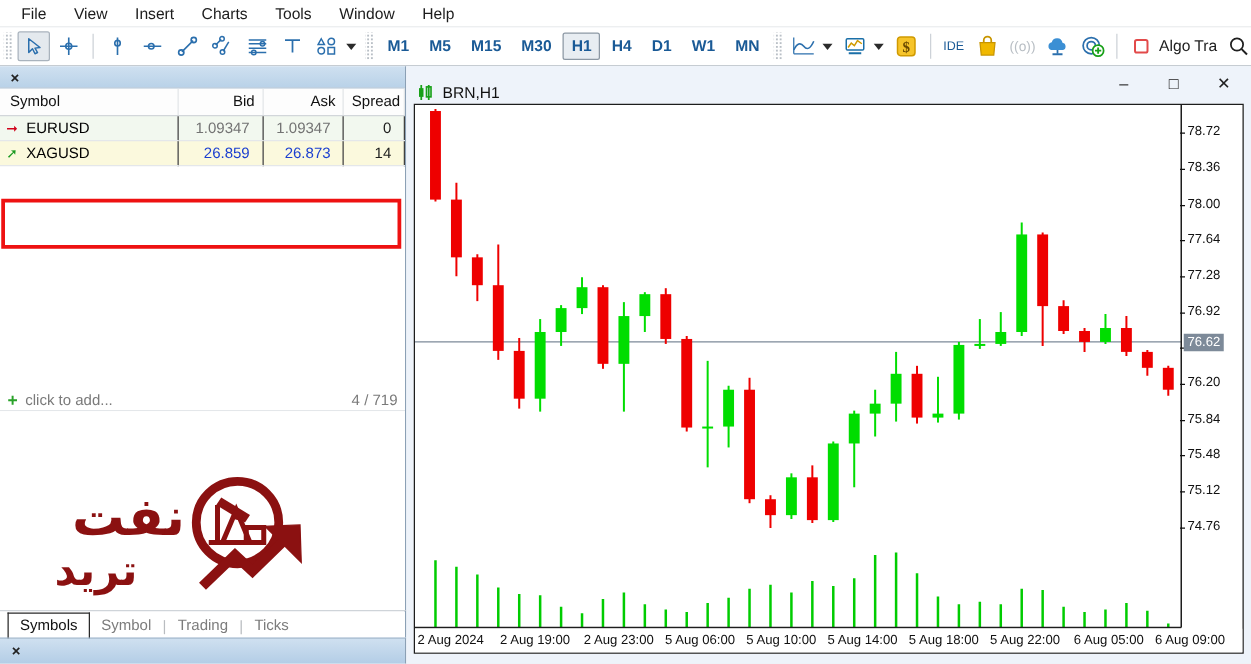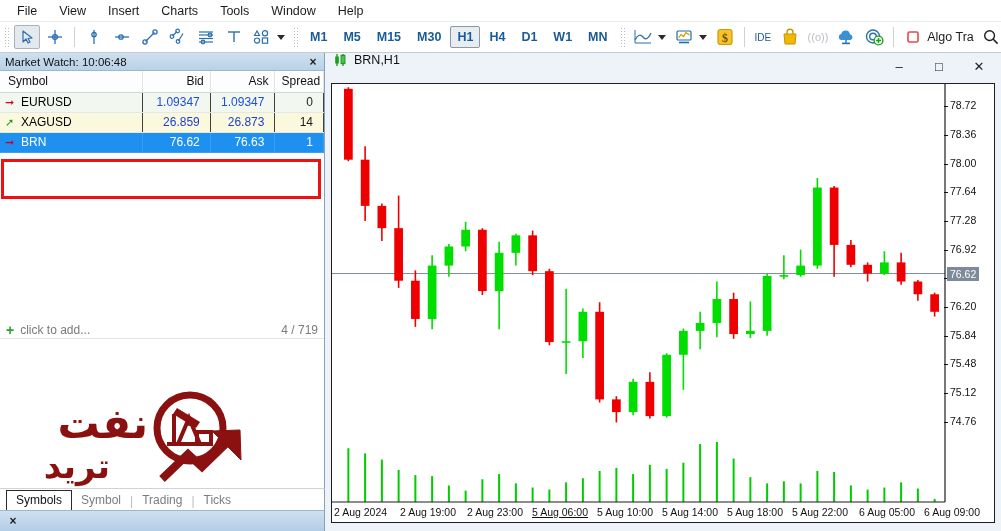--- a/index.html
+++ b/index.html
@@ -115,21 +115,21 @@
   .arrow-dn, .arrow-up {
     display: inline-block; width: 11px; font-size: 11px; line-height: 11px;
     margin-right: 5px;
   }
   .arrow-dn { color: #d0021b; }
   .arrow-up { color: #1a9a22; }
   tr.row-a td { background: #f2f8ef; }
   tr.row-b td { background: #fbf9dd; }
   tr.row-sel td { background: #1e90f0; color: #ffffff; border-right-color: #3a9ef5; border-bottom-color: #3a9ef5;}
   tr.row-peach td { background: #fbdcc0; }
-  .val-red { color: #1d4ed8; }
+  .val-red { color: #737373; }
   .val-blue { color: #1b3fd0; }
   .val-dark { color: #1c1c1c; }
 
   #mw-highlight {
     position: absolute; left: 1px; top: 88px; width: 320px; height: 40px;
     border: 3px solid #ee1111; pointer-events: none;
   }
 
   #mw-add {
     height: 18px; flex: 0 0 auto; display: flex; align-items: center;
@@ -175,21 +175,21 @@
   }
   #navigator .ttl { flex: 1 1 auto; }
 
   
   #chartwin {
     position: absolute; left: 325px; top: 53px; width: 676px; height: 478px;
     background: #eef3fa;
   }
   #chart-title {
     position: absolute; left: 0; top: 0; width: 676px; height: 28px;
-    display: flex; align-items: flex-start; padding-left: 8px;
+    display: flex; align-items: flex-end; padding-left: 8px;
     background: #eef3fa;
   }
   #chart-title .cticon { margin-right: 6px; display: flex; align-items: center;}
   #chart-title .cttext { font-size: 12.5px; color: #111; }
   .wbtn {
     width: 40px; height: 26px; display: flex; align-items: center; justify-content: center;
     font-size: 13px; color: #222; cursor: default;
   }
   #wbtns { position: absolute; right: 2px; top: 0; display: flex; }
 
@@ -397,21 +397,20 @@
     <div class="tb-btn" style="margin-left:4px;">
       <svg width="18" height="18" viewBox="0 0 18 18">
           <circle cx="7.6" cy="7.6" r="4.9" fill="none" stroke="#1f1f1f" stroke-width="1.4"></circle>
           <line x1="11.3" y1="11.3" x2="15.6" y2="15.6" stroke="#1f1f1f" stroke-width="1.6"></line>
         </svg>
     </div>
   </div>
 
   <div id="leftpanel">
     <div id="mw-title">
-      <span class="ttl">Market Watch: 10:06:48</span>
       <span class="panel-close">×</span>
     </div>
 
     <div id="mw-table">
       <table class="mw">
         <thead>
           <tr>
             <th class="sym" style="width:44%">Symbol</th>
             <th style="width:21%">Bid</th>
             <th style="width:20%">Ask</th>
@@ -427,28 +426,20 @@
             <td class="val-red">1.09347</td>
             <td class="val-dark">0</td>
           </tr>
           <tr class="row-b">
             <td class="sym">
               <span class="arrow-up">➚</span><span>XAGUSD</span>
             </td>
             <td class="val-blue">26.859</td>
             <td class="val-blue">26.873</td>
             <td class="val-dark">14</td>
-          </tr>
-          <tr class="row-sel">
-            <td class="sym">
-              <span class="arrow-dn">➞</span><span>BRN</span>
-            </td>
-            <td>76.62</td>
-            <td>76.63</td>
-            <td>1</td>
           </tr>
         </tbody>
       </table>
       <div id="mw-highlight"></div>
     </div>
 
     <div id="mw-add">
       <span class="plus-ico">+</span>
       <span>click to add...</span>
       <span class="cnt">4 / 719</span>
@@ -651,21 +642,21 @@
           <div class="pa-dash" style="top: 309px;"></div>
           <div class="pa-tick" style="top: 302px; left: 6px;">75.12</div>
           <div class="pa-dash" style="top: 337.667px;"></div>
           <div class="pa-tick" style="top: 330.667px; left: 6px;">74.76</div>
         </div>
       <div id="price-cur" style="left: 615px; top: 182.556px;">76.62</div>
       <div id="time-axis">
           <div class="ta-tick" style="left: 2px;">2 Aug 2024</div>
           <div class="ta-tick" style="left: 68px;">2 Aug 19:00</div>
           <div class="ta-tick" style="left: 135px;">2 Aug 23:00</div>
-          <div class="ta-tick" style="left: 200px; text-decoration: underline;">5 Aug 06:00</div>
+          <div class="ta-tick" style="left: 200px;">5 Aug 06:00</div>
           <div class="ta-tick" style="left: 265px;">5 Aug 10:00</div>
           <div class="ta-tick" style="left: 330px;">5 Aug 14:00</div>
           <div class="ta-tick" style="left: 395px;">5 Aug 18:00</div>
           <div class="ta-tick" style="left: 460px;">5 Aug 22:00</div>
           <div class="ta-tick" style="left: 527px;">6 Aug 05:00</div>
           <div class="ta-tick" style="left: 592px;">6 Aug 09:00</div>
         </div>
     </div>
 
     <div id="chart-hscroll"></div>

